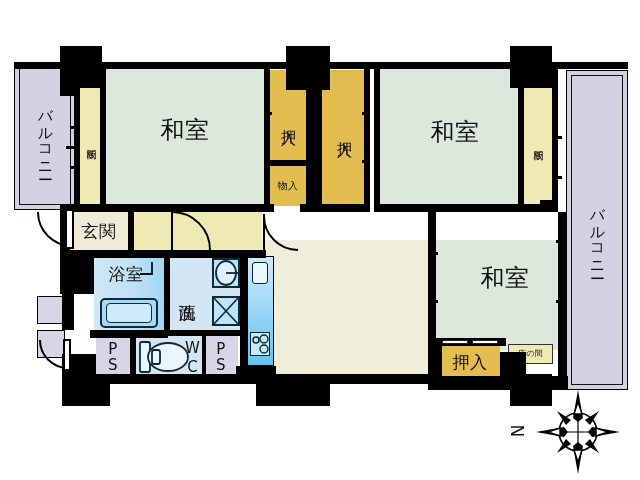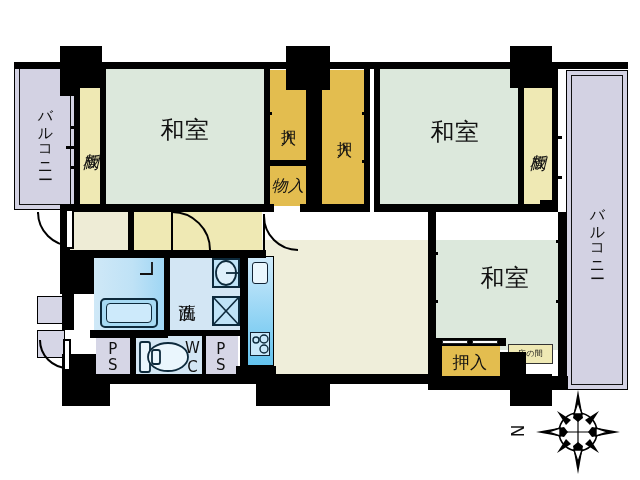--- a/index.html
+++ b/index.html
@@ -50,21 +50,21 @@
   }
   .v {
     writing-mode: vertical-rl;
     text-orientation: upright;
     letter-spacing: 1px;
     line-height: 1.0;
   }
   .f24 { font-size: 24px; font-weight: 500; }
   .f17 { font-size: 17px; font-weight: 500; }
   .f15 { font-size: 15px; font-weight: 500; }
-  .f13 { font-size: 16px; font-weight: 500; font-style: italic; }
+  .f13 { font-size: 10px; font-weight: 500; }
   .f8  { font-size: 8px;  font-weight: 500; }
 
   
   .tick { background: #000000; }
 
   svg.overlay {
     position: absolute;
     left: 0; top: 0;
     width: 640px; height: 480px;
     pointer-events: none;
@@ -113,24 +113,26 @@
   <div class="abs tokonoma" style="left:508px; top:344px; width:45px; height:20px; border:1px solid #333;"></div>
   <div class="abs lbl f8" style="left:508px; top:346px; width:45px; height:16px;">床の間</div>
 
   <div class="abs dk" style="left:262px; top:240px; width:166px; height:135px;"></div>
 
   <div class="abs kitchen thin" style="left:246px; top:256px; width:28px; height:110px;"></div>
   <div class="abs" style="left:252px; top:262px; width:16px; height:22px; background:#eaf6fd; border:1.5px solid #123; border-radius:3px;"></div>
   <div class="abs" style="left:250px; top:332px; width:20px; height:24px; background:#c9e8fa; border:1.5px solid #123;"></div>
 
   <div class="abs genkan" style="left:70px; top:210px; width:58px; height:44px;"></div>
+  <div class="abs lbl f17" style="left:70px; top:218px; width:58px; height:28px;">玄関</div>
 
   <div class="abs wood" style="left:134px; top:210px; width:128px; height:44px;"></div>
 
   <div class="abs wet" style="left:94px; top:256px; width:70px; height:78px;"></div>
+  <div class="abs lbl f17" style="left:96px; top:262px; width:60px; height:26px;">浴室</div>
   <div class="abs" style="left:100px; top:298px; width:58px; height:30px; background:#a7daf3; border:2px solid #0d2a3c; border-radius:5px;"></div>
   <div class="abs" style="left:106px; top:303px; width:46px; height:20px; background:#cdeafb; border:1.6px solid #0d2a3c; border-radius:4px;"></div>
 
   <div class="abs wet2" style="left:170px; top:256px; width:72px; height:78px;"></div>
   <div class="abs lbl v f17" style="left:174px; top:262px; width:26px; height:60px;">洗面</div>
   <div class="abs" style="left:212px; top:258px; width:28px; height:30px; background:#bfe3f7; border:2px solid #0d2a3c;"></div>
   <div class="abs" style="left:212px; top:296px; width:28px; height:30px; background:#bfe3f7; border:2px solid #0d2a3c;"></div>
 
   <div class="abs wet2" style="left:136px; top:336px; width:72px; height:42px;"></div>
   <div class="abs lbl v f15" style="left:180px; top:340px; width:24px; height:36px;">WC</div>

